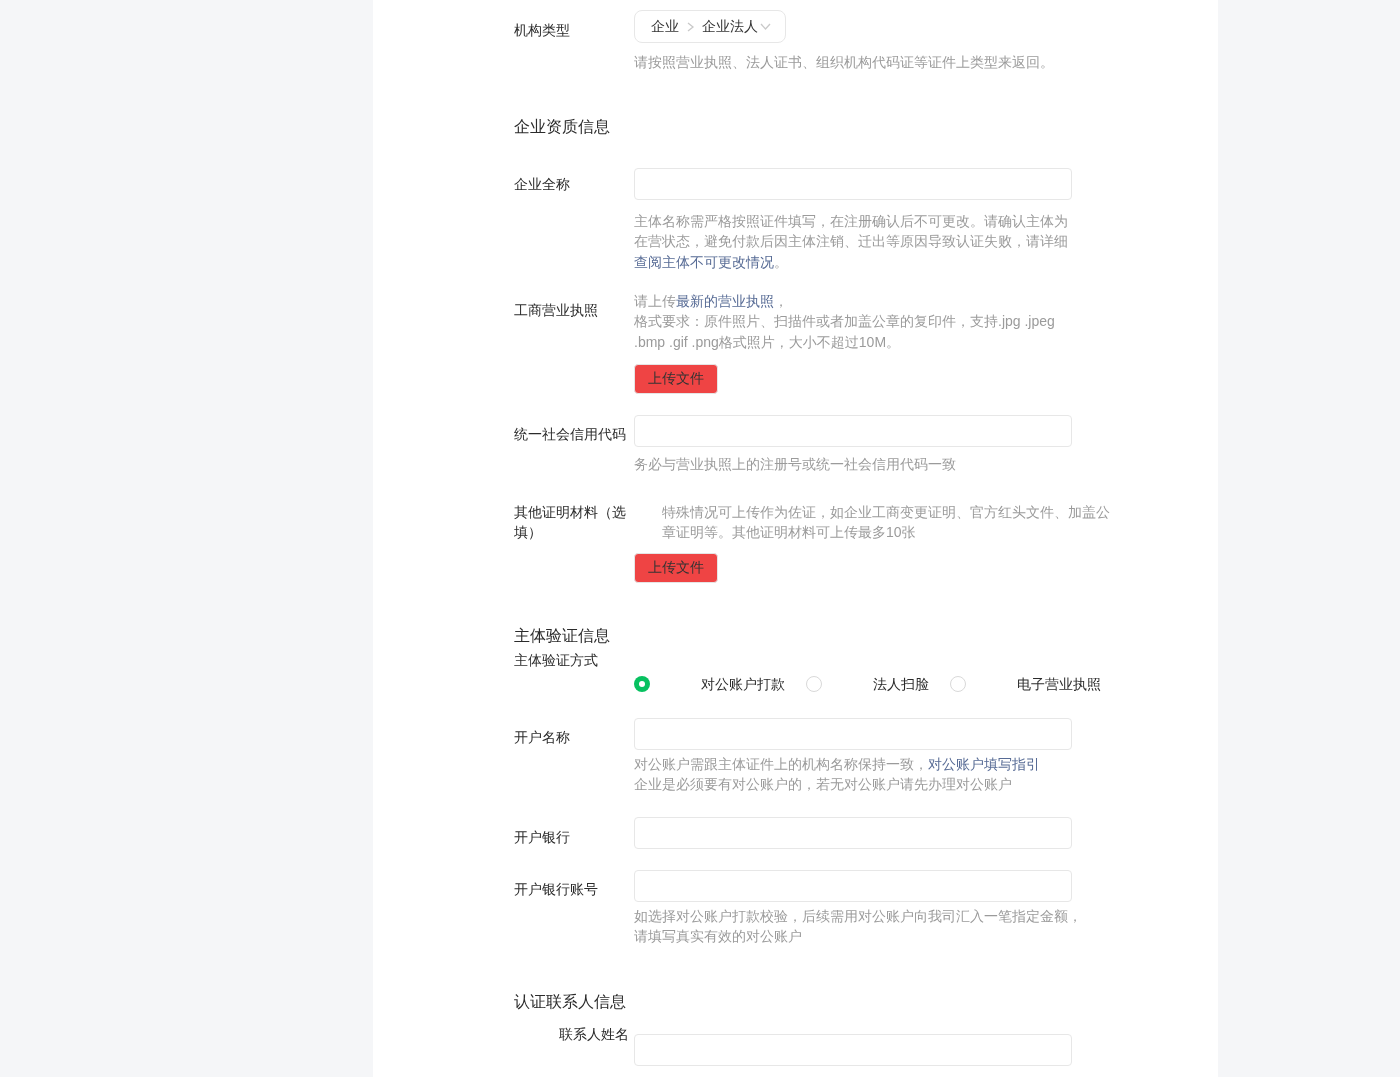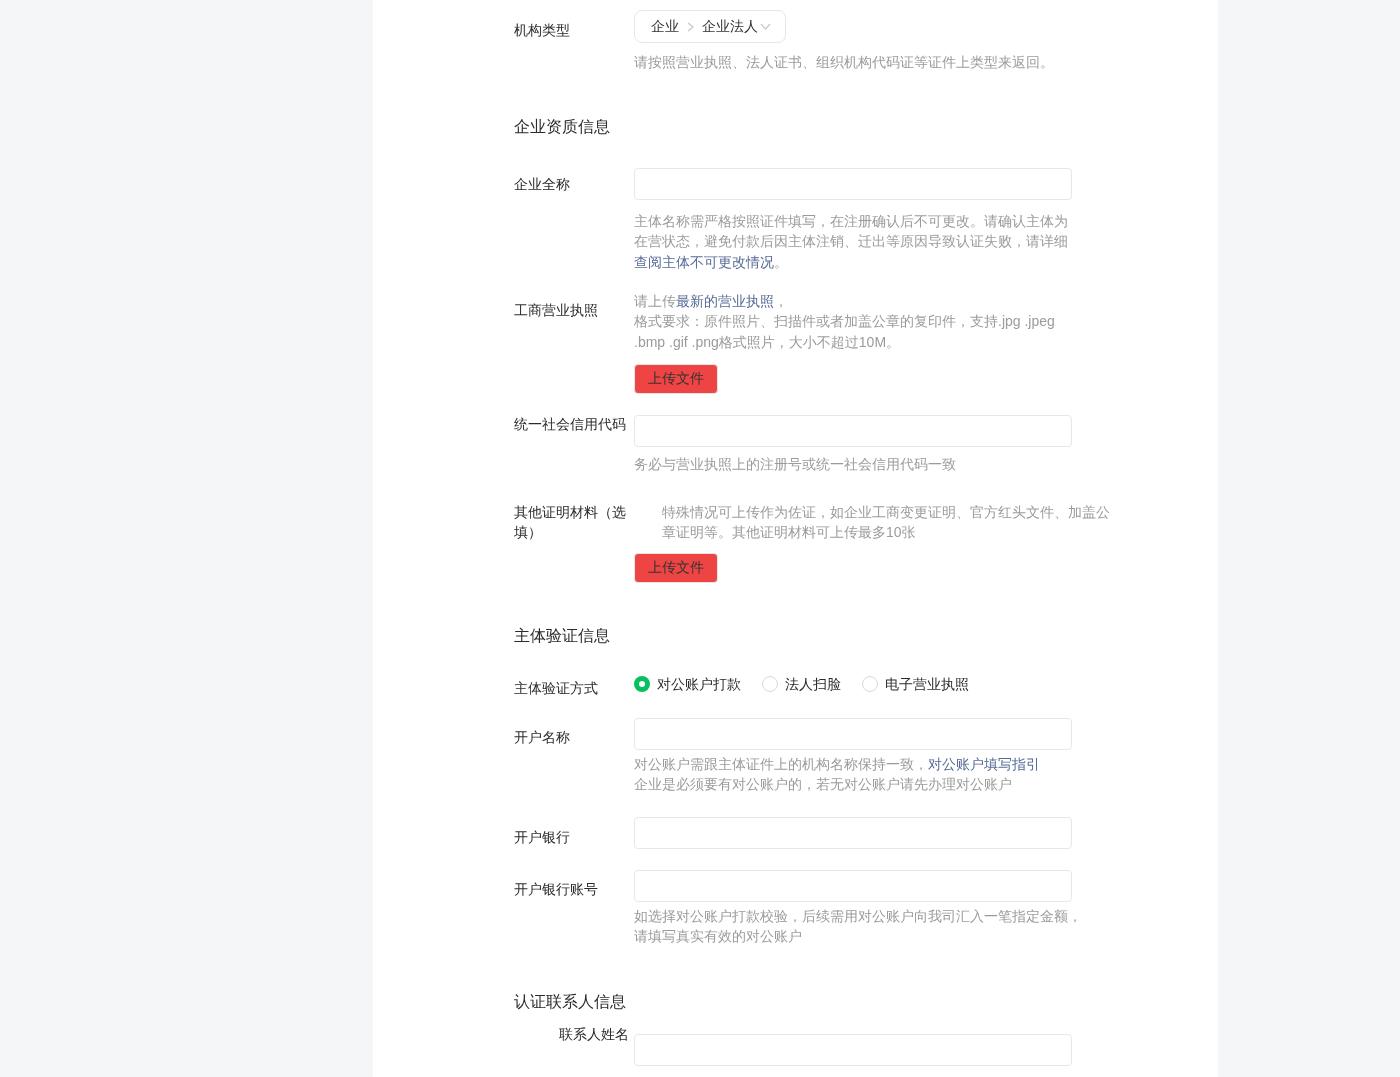--- a/index.html
+++ b/index.html
@@ -53,21 +53,21 @@
     padding:0 13px 0 16px; cursor:pointer;
   }
   .dropdown .lvl { color:#333; font-size:14px; }
   .chev { display:inline-flex; align-items:center; }
   .sep-chev { margin:0 7px; }
   .dd-arrow { margin-left:auto; }
   .radio-group {
     left:261px; top:676px;
     display:flex; align-items:center;
   }
-  .radio-opt { display:flex; align-items:center; cursor:pointer; margin-right:21px; }
+  .radio-opt { display:flex; align-items:center; cursor:pointer; margin-right:21px;gap:44px; }
   .radio-circle {
     width:16px; height:16px; border-radius:50%;
     border:1px solid #d9d9d9; background:#fff;
     margin-right:7px; position:relative; flex:0 0 auto;
   }
   .radio-circle.on {
     border:none; background:#07c160;
   }
   .radio-circle.on::after {
     content:""; position:absolute; left:5px; top:5px;
@@ -105,31 +105,31 @@
     <span>主体名称需严格按照证件填写，在注册确认后不可更改。请确认主体为在营状态，避免付款后因主体注销、迁出等原因导致认证失败，请详细</span><a class="link">查阅主体不可更改情况</a><span>。</span>
   </div>
 
   <div class="abs field-label" style="top:300px;">工商营业执照</div>
   <div class="abs help" style="top:291px; width:448px;">
     <span>请上传</span><a class="link">最新的营业执照</a><span>，</span><br>
     <span>格式要求：原件照片、扫描件或者加盖公章的复印件，支持.jpg .jpeg .bmp .gif .png格式照片，大小不超过10M。</span>
   </div>
   <button class="abs upload-btn" style="top:364px;">上传文件</button>
 
-  <div class="abs field-label" style="top:414px;">统一社会信用代码</div>
+  <div class="abs field-label" style="top:424px;">统一社会信用代码</div>
   <input class="abs text-input" style="top: 415px;" type="text" value="">
   <div class="abs help" style="top:454px;">务必与营业执照上的注册号或统一社会信用代码一致</div>
 
   <div class="abs field-label" style="top:502px; width:112px;">其他证明材料（选填）</div>
   <div class="abs help" style="top:502px; width:448px;margin-left:28px;">特殊情况可上传作为佐证，如企业工商变更证明、官方红头文件、加盖公章证明等。其他证明材料可上传最多10张</div>
   <button class="abs upload-btn" style="top:553px;">上传文件</button>
 
   <div class="abs section-title" style="top:625px;">主体验证信息</div>
 
-  <div class="abs field-label" style="top:678px;">主体验证方式</div>
+  <div class="abs field-label" style="top:650px;">主体验证方式</div>
   <div class="abs radio-group">
     <div class="radio-opt">
       <span class="radio-circle on"></span>
       <span class="opt-label">对公账户打款</span>
     </div>
     <div class="radio-opt">
       <span class="radio-circle"></span>
       <span class="opt-label">法人扫脸</span>
     </div>
     <div class="radio-opt">

